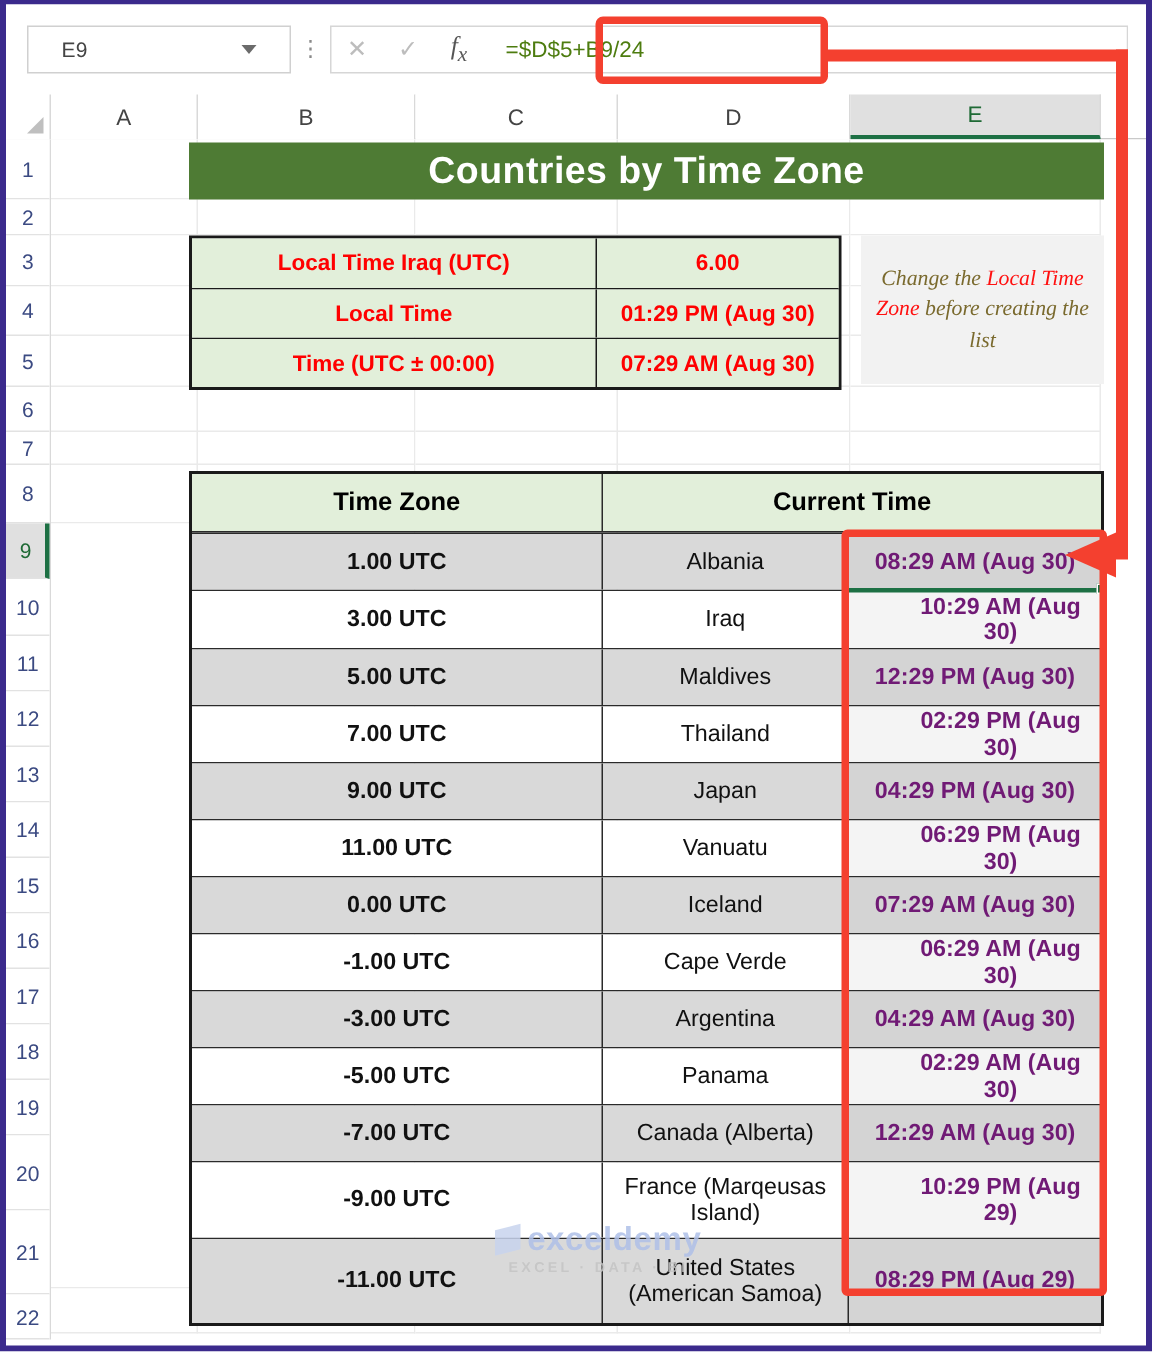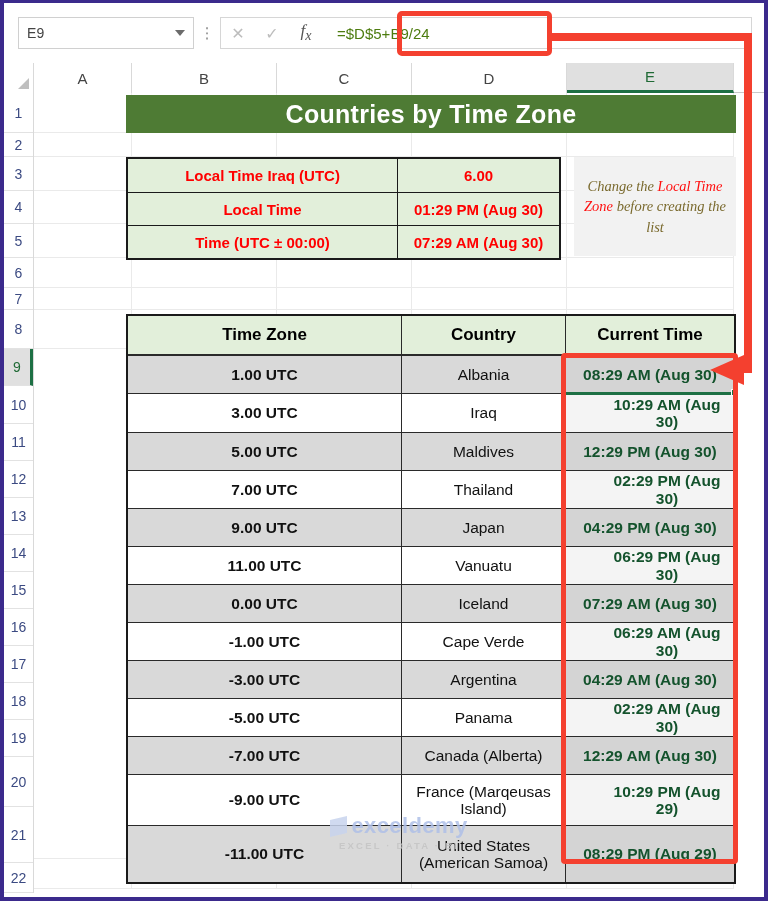--- a/index.html
+++ b/index.html
@@ -31,21 +31,21 @@
     display: flex;
     align-items: center;
   }
   .namebox {
     margin-left: 14px;
     width: 176px; height: 32px;
     border: 1px solid #d0d0d0;
     background: #ffffff;
     display: flex;
     align-items: center;
-    padding: 0 8px;
+    padding: 0 22px;
     font-size: 14px;
     color: #444;
   }
   .namebox .nb-text { flex: 1; letter-spacing: .2px; }
   .nb-caret {
     width: 0; height: 0;
     border-left: 5px solid transparent;
     border-right: 5px solid transparent;
     border-top: 6px solid #6b6b6b;
   }
@@ -247,21 +247,21 @@
     display: flex;
     align-items: center;
     justify-content: center;
     text-align: center;
     font-size: 15.5px;
     padding: 2px 3px;
     line-height: 1.12;
   }
   .dt-c.c-zone   { width: 274px; border-right: 1.5px solid #2a2a2a; font-weight: bold; color: #111; }
   .dt-c.c-country{ width: 164px; border-right: 1.5px solid #2a2a2a; color: #111; }
-  .dt-c.c-time   { flex: 1; color: #14532d; font-weight: bold; }
+  .dt-c.c-time   { flex: 1; color: #701a75; font-weight: bold; }
 
   .dt-head .dt-c { background: #E2EFDA; font-weight: bold; color: #000; font-size: 17px; }
   .dt-head { border-bottom: 1.5px solid #2a2a2a; }
 
   .dt-row.shade .dt-c.c-zone,
   .dt-row.shade .dt-c.c-country { background: #D9D9D9; }
   .dt-row.shade .dt-c.c-time { background: #D4D4D4; }
   .dt-row.plain .dt-c.c-zone,
   .dt-row.plain .dt-c.c-country { background: #FFFFFF; }
   .dt-row.plain .dt-c.c-time { background: #F4F4F4; padding-left: 37px; }
@@ -489,21 +489,20 @@
     </div>
   </div>
 
   <div class="note-box">
     <div class="note-text"><span>Change the </span><span class="em">Local</span><span> </span><span class="em">Time Zone</span><span> before creating the list</span></div>
   </div>
 
   <div class="data-table">
     <div class="dt-row dt-head r-h38">
       <div class="dt-c c-zone">Time Zone</div>
-      <div class="dt-c c-country">Country</div>
       <div class="dt-c c-time">Current Time</div>
     </div>
 
     <div class="dt-row shade r-h37">
       <div class="dt-c c-zone">1.00 UTC</div>
       <div class="dt-c c-country">Albania</div>
       <div class="dt-c c-time">08:29 AM (Aug 30)</div>
     </div>
     <div class="dt-row plain r-h38">
       <div class="dt-c c-zone">3.00 UTC</div>

